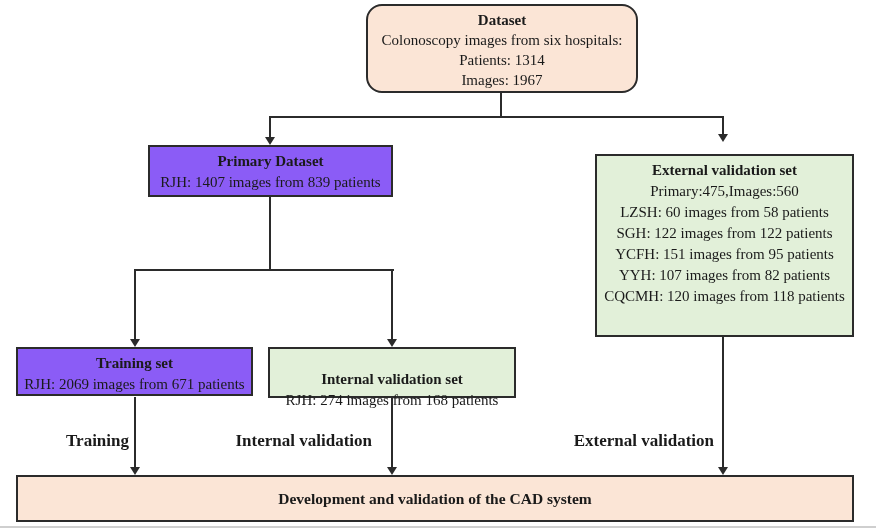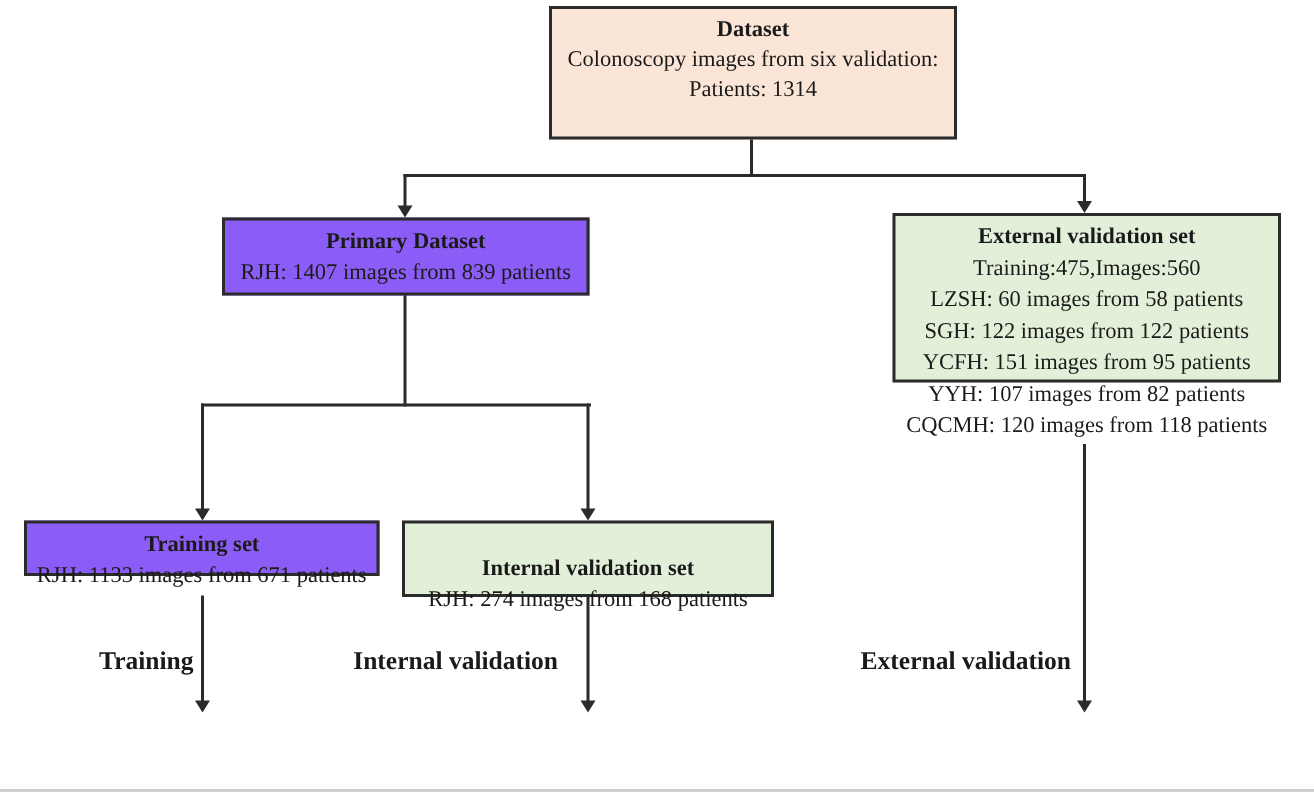--- a/index.html
+++ b/index.html
@@ -17,24 +17,24 @@
   .green{background:#E2F0D9;}
   .line{position:absolute;background:#2b2b2b;}
   .arrow-down{
     position:absolute;width:0;height:0;
     border-left:5px solid transparent;border-right:5px solid transparent;
     border-top:8px solid #2b2b2b;
   }
   .edge-label{
     position:absolute;font-weight:bold;font-size:17px;white-space:nowrap;
   }
-  #box-dataset{left:366px;top:4px;width:272px;height:89px;padding-top:4px;}
+  #box-dataset{left:366px;top:4px;width:272px;height:89px;padding-top:4px;border-radius:16px;}
   #box-primary{left:148px;top:145px;width:245px;height:52px;padding-top:4px;line-height:21px;}
-  #box-external{left:595px;top:142px;width:259px;height:113px;padding-top:4px;line-height:21px;}
-  #box-training{left:16px;top:347px;width:237px;height:37px;padding-top:4px;line-height:21px;}
+  #box-external{left:595px;top:154px;width:259px;height:183px;padding-top:4px;line-height:21px;}
+  #box-training{left:16px;top:347px;width:237px;height:49px;padding-top:4px;line-height:21px;}
   #box-internal{left:268px;top:347px;width:248px;height:51px;padding-top:20px;line-height:21px;}
   #box-cad{left:16px;top:475px;width:838px;height:47px;display:flex;align-items:center;justify-content:center;font-weight:bold;font-size:15.5px;}
   #label-training{right:747px;top:431px;}
   #label-internal{right:504px;top:431px;}
   #label-external{right:162px;top:431px;}
   .bottom-strip{position:absolute;left:0;top:526px;width:876px;height:2px;background:#cfcfcf;}
 </style>
 </head>
 <body>
 
@@ -56,48 +56,52 @@
 
   <div class="line" style="left:134px;top:397px;width:2px;height:71px;"></div>
   <div class="arrow-down" style="left:130px;top:467px;"></div>
   <div class="line" style="left:391px;top:397px;width:2px;height:71px;"></div>
   <div class="arrow-down" style="left:387px;top:467px;"></div>
   <div class="line" style="left:722px;top:296px;width:2px;height:172px;"></div>
   <div class="arrow-down" style="left:718px;top:467px;"></div>
 
   <div id="box-dataset" class="box peach">
     <div class="box-title">Dataset</div>
-    <div class="box-line">Colonoscopy images from six validation:</div>
+    <div class="box-line">Colonoscopy images from six hospitals:</div>
     <div class="box-line">Patients: 1314</div>
+    <div class="box-line">Images: 1967</div>
   </div>
 
   <div id="box-primary" class="box blue">
     <div class="box-title">Primary Dataset</div>
     <div class="box-line">RJH: 1407 images from 839 patients</div>
   </div>
 
   <div id="box-external" class="box green">
     <div class="box-title">External validation set</div>
-    <div class="box-line">Training:475,Images:560</div>
+    <div class="box-line">Primary:475,Images:560</div>
     <div class="box-line">LZSH: 60 images from 58 patients</div>
     <div class="box-line">SGH: 122 images from 122 patients</div>
     <div class="box-line">YCFH: 151 images from 95 patients</div>
     <div class="box-line">YYH: 107 images from 82 patients</div>
     <div class="box-line">CQCMH: 120 images from 118 patients</div>
   </div>
 
   <div id="box-training" class="box blue">
     <div class="box-title">Training set</div>
-    <div class="box-line">RJH: 1133 images from 671 patients</div>
+    <div class="box-line">RJH: 2069 images from 671 patients</div>
   </div>
 
   <div id="box-internal" class="box green">
     <div class="box-title">Internal validation set</div>
     <div class="box-line">RJH: 274 images from 168 patients</div>
   </div>
 
+  <div id="box-cad" class="box peach">
+    <span>Development and validation of the CAD system</span>
+  </div>
 
   <div id="label-training" class="edge-label">Training</div>
   <div id="label-external" class="edge-label">External validation</div>
   <div id="label-internal" class="edge-label">Internal validation</div>
 
   <div class="bottom-strip"></div>
 </div>
 
 </body></html>

